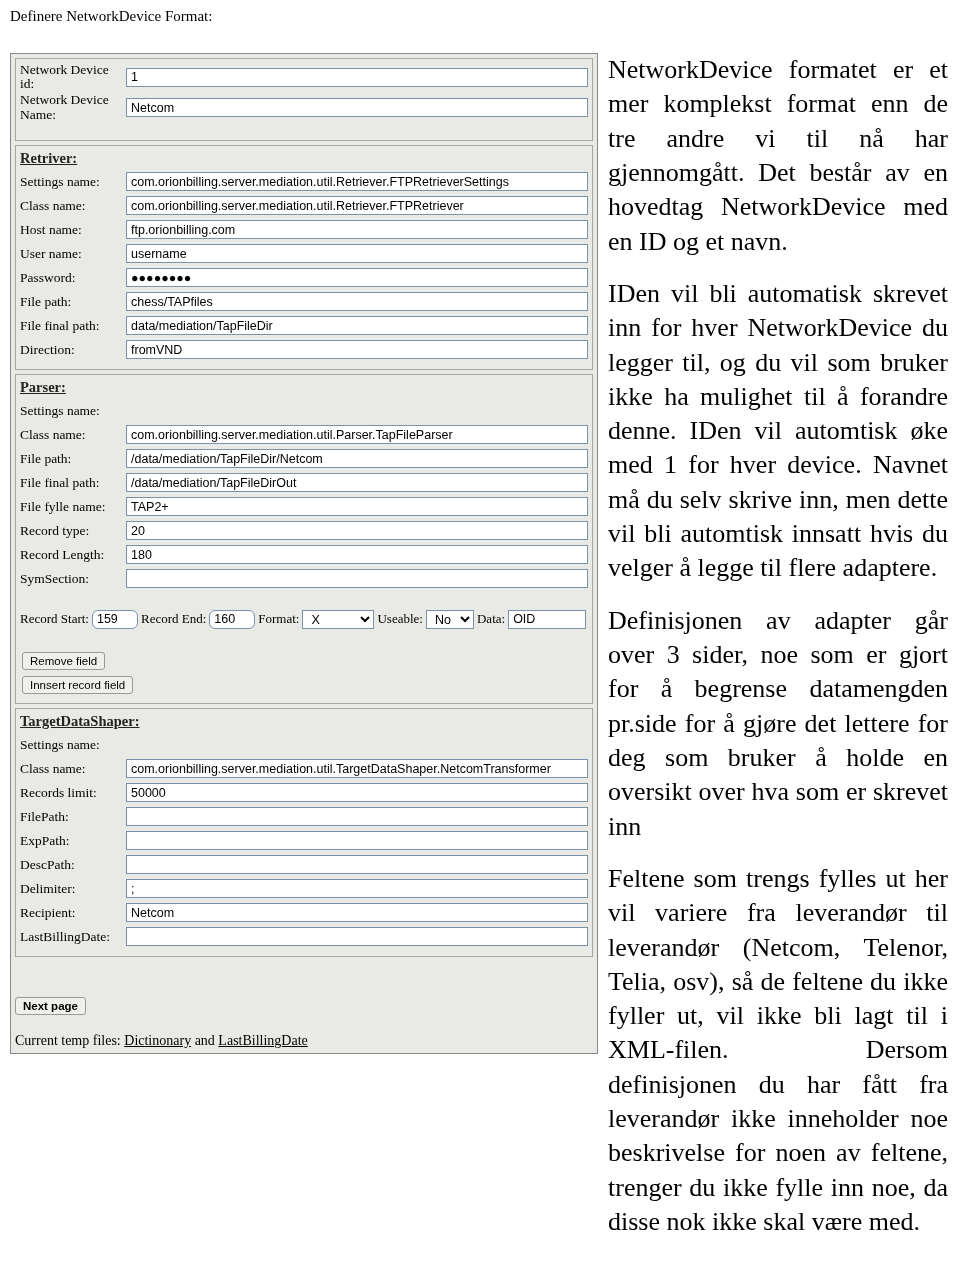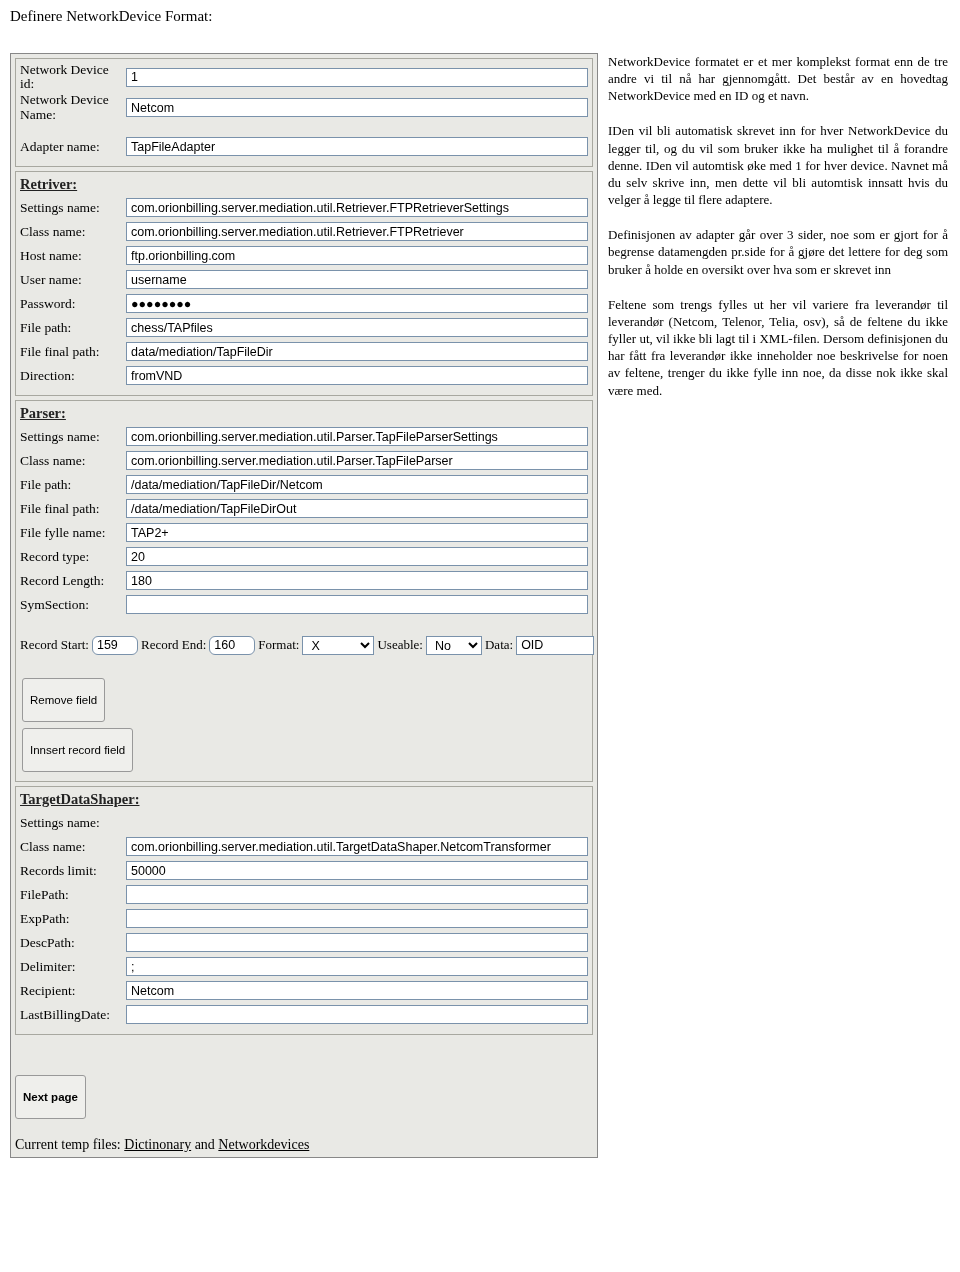--- a/index.html
+++ b/index.html
@@ -17,21 +17,21 @@
     font-weight: normal;
   }
   .columns {
     display: flex;
     gap: 10px;
     align-items: flex-start;
   }
   .left-col { width: 588px; }
   .right-col {
     width: 340px;
-    font-size: 13px;
+    font-size: 26px;
     line-height: 1.32;
   }
   .right-col p { margin-bottom: 18px; text-align: justify; }
   .panel {
     background: #e9e9e5;
     border: 1px solid #888;
     font-family: Arial, sans-serif;
     font-size: 12.5px;
   }
   .group {
@@ -76,21 +76,21 @@
     align-items:center;
     gap:3px;
     margin:20px 0;
     font-family:"Times New Roman",serif;
     font-size:13px;
   }
   .tight-row .lbl { white-space:nowrap; }
   .btn {
     font-family: Arial, sans-serif;
     font-size: 11.5px;
-    padding: 15px 7px;
+    padding: 2px 7px;
     background: #efefec;
     border: 1px solid #999;
     border-radius: 3px;
     margin: 3px 2px;
     display: inline-block;
   }
   .footer-btn {
     margin: 36px 4px 8px 4px;
     font-weight: bold;
   }
@@ -114,24 +114,20 @@
       <div class="group">
         <div class="row">
           <div class="label">Network Device id:</div>
           <input class="field" value="1" style="">
         </div>
         <div class="row">
           <div class="label">Network Device Name:</div>
           <input class="field" value="Netcom" style="">
         </div>
         <div style="height:10px"></div>
-        <div class="row">
-          <div class="label">Adapter name:</div>
-          <input class="field" value="TapFileAdapter" style="">
-        </div>
       </div>
 
       
       <div class="group">
         <div class="group-head">Retriver:</div>
         <div class="row">
             <div class="label">Settings name:</div>
             <input class="field" value="com.orionbilling.server.mediation.util.Retriever.FTPRetrieverSettings" style="">
           </div>
         <div class="row">
@@ -162,21 +158,20 @@
             <div class="label">Direction:</div>
             <input class="field" value="fromVND" style="">
           </div>
       </div>
 
       
       <div class="group">
         <div class="group-head">Parser:</div>
         <div class="row">
             <div class="label">Settings name:</div>
-            <input class="field" value="com.orionbilling.server.mediation.util.Parser.TapFileParserSettings" style="">
           </div>
         <div class="row">
             <div class="label">Class name:</div>
             <input class="field" value="com.orionbilling.server.mediation.util.Parser.TapFileParser" style="">
           </div>
         <div class="row">
             <div class="label">File path:</div>
             <input class="field" value="/data/mediation/TapFileDir/Netcom" style="">
           </div>
         <div class="row">
@@ -201,21 +196,21 @@
           </div>
 
         <div class="tight-row">
           <span class="lbl">Record Start:</span>
           <input class="field short" value="159" style="">
           <span class="lbl">Record End:</span>
           <input class="field short" value="160" style="">
           <span class="lbl">Format:</span>
           <select class="field" style="width:72px;flex:none"><option>X</option></select>
           <span class="lbl">Useable:</span>
-          <select class="field" style="width:56px;flex:none"><option>No</option></select>
+          <select class="field" style="width:48px;flex:none"><option>No</option></select>
           <span class="lbl">Data:</span>
           <input class="field" style="width: 78px; flex: 0 0 auto;" value="OID">
         </div>
         <button class="btn">Remove field</button>
         <br>
         <button class="btn">Innsert record field</button>
       </div>
 
       
       <div class="group">
@@ -253,21 +248,21 @@
           </div>
         <div class="row">
             <div class="label">LastBillingDate:</div>
             <input class="field" value="" style="">
           </div>
       </div>
 
       <button class="btn footer-btn">Next page</button>
 
       <div class="footer-links">
-        <span>Current temp files: </span><span class="lk">Dictinonary</span><span> and </span><span class="lk">Networkdevices</span>
+        <span>Current temp files: </span><span class="lk">Dictinonary</span><span> and </span><span class="lk">LastBillingDate</span>
       </div>
     </div>
   </div>
 
   <div class="right-col">
     <p>NetworkDevice formatet er et mer komplekst format enn de tre andre vi til nå har gjennomgått. Det består av en hovedtag NetworkDevice med en ID og et navn.</p>
     <p>IDen vil bli automatisk skrevet inn for hver NetworkDevice du legger til, og du vil som bruker ikke ha mulighet til å forandre denne. IDen vil automtisk øke med 1 for hver device. Navnet må du selv skrive inn, men dette vil bli automtisk innsatt hvis du velger å legge til flere adaptere.</p>
     <p>Definisjonen av adapter går over 3 sider, noe som er gjort for å begrense datamengden pr.side for å gjøre det lettere for deg som bruker å holde en oversikt over hva som er skrevet inn</p>
     <p>Feltene som trengs fylles ut her vil variere fra leverandør til leverandør (Netcom, Telenor, Telia, osv), så de feltene du ikke fyller ut, vil ikke bli lagt til i XML-filen. Dersom definisjonen du har fått fra leverandør ikke inneholder noe beskrivelse for noen av feltene, trenger du ikke fylle inn noe, da disse nok ikke skal være med.</p>
   </div>

